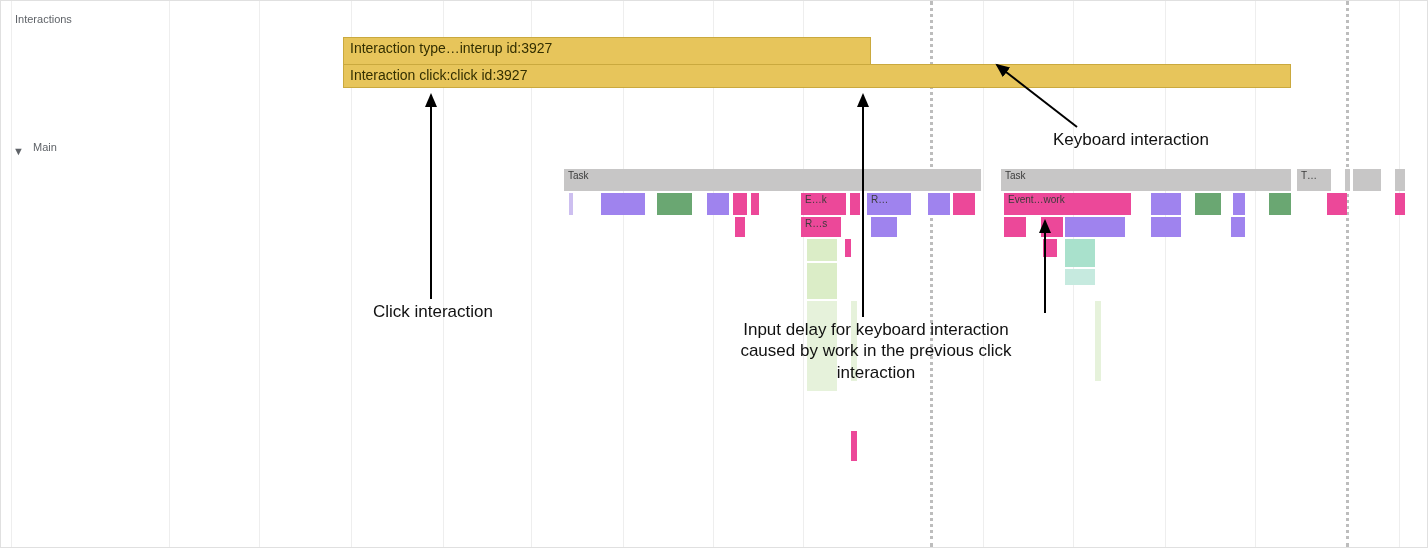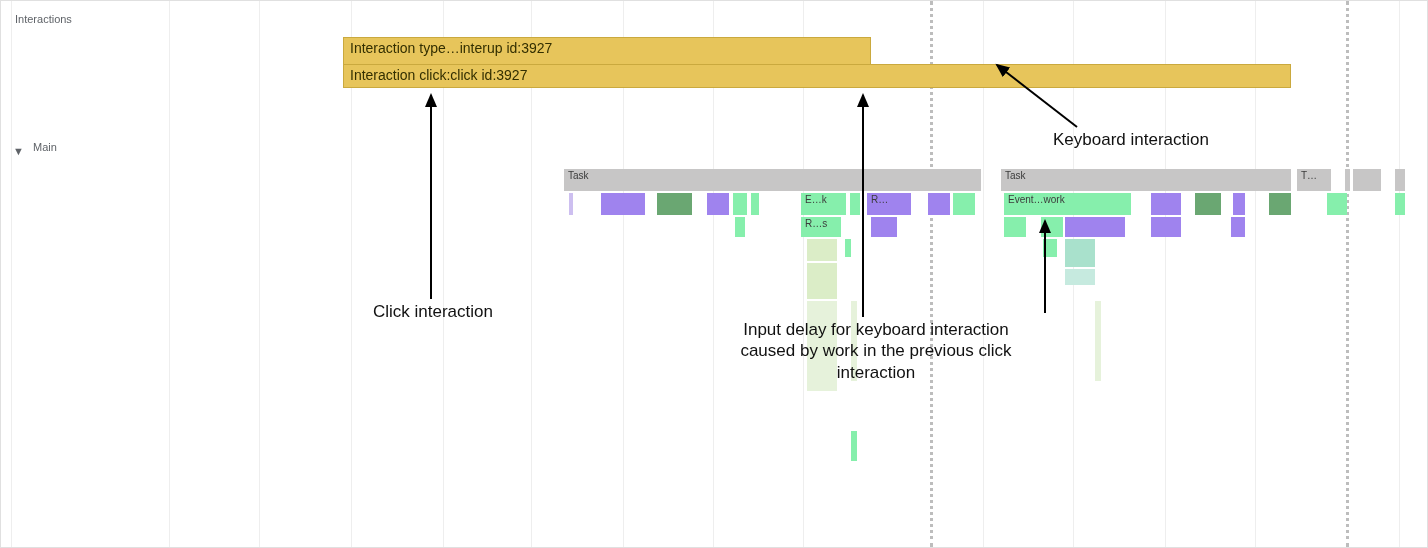--- a/index.html
+++ b/index.html
@@ -57,21 +57,21 @@
   .bar-text {
     padding: 2px 6px;
     font-size: 14px;
     color: #332f00;
   }
   
   .int-bar-1 { background: #e7c55b; border: 1px solid #caa93e; }
   .int-bar-2 { background: #e3b747; border: 1px solid #c8a03a; }
   
   .c-grey   { background: #c7c6c6; }
-  .c-orange { background: #86efac; }
+  .c-orange { background: #ec4899; }
   .c-purple { background: #9f83ee; }
   .c-green  { background: #6aa772; }
   .c-lgreen { background: #dbedc7; }
   .c-lgreen2{ background: #e6f2db; }
   .c-mint   { background: #a9e1cc; }
   .c-mint2  { background: #c6eadf; }
   .c-thin   { background: #cdbff0; }
   .flame-text {
     padding: 1px 4px;
     font-size: 10px;

